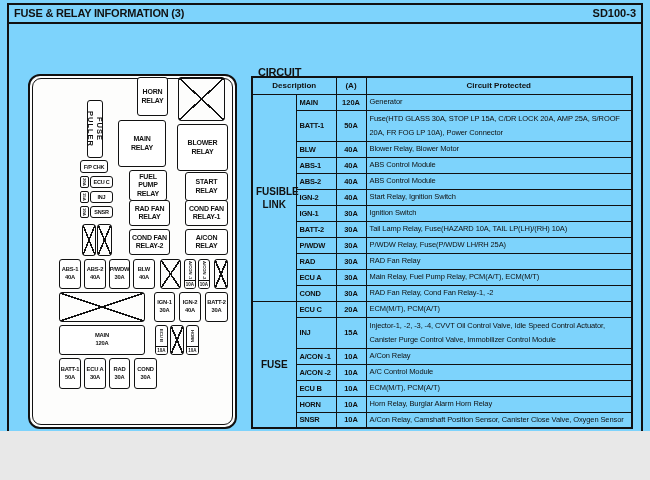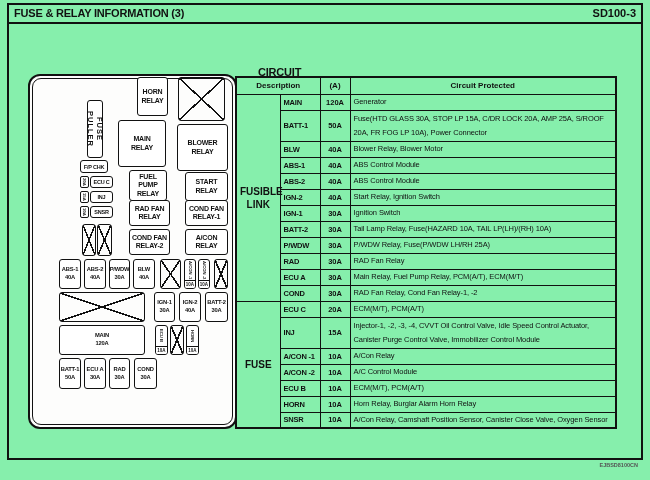--- a/index.html
+++ b/index.html
@@ -1,17 +1,17 @@
 <!DOCTYPE html>
 <html><head>
 <meta charset="utf-8">
 <style>
   html,body{margin:0;padding:0;background:#e8e8e8;}
   .page{
-    position:relative;width:650px;height:480px;background:#86efac;
+    position:relative;width:650px;height:431px;background:#7dd3fc;
     font-family:"Liberation Sans","DejaVu Sans",sans-serif;color:#111;
     overflow:hidden;
   }
   .frame{position:absolute;left:7px;top:3px;width:632px;height:453px;border:2px solid #111;}
   .header-rule{position:absolute;left:7px;top:22px;width:636px;border-top:2px solid #111;}
   .hdr-title{position:absolute;left:14px;top:7px;font-size:11px;font-weight:bold;letter-spacing:-0.2px;}
   .hdr-code{position:absolute;right:14px;top:7px;font-size:11px;font-weight:bold;}
   .panel-heading{position:absolute;font-size:11px;font-weight:bold;line-height:14px;white-space:pre-line;letter-spacing:-0.2px;}
   #layout-heading{left:14px;top:29px;}
   #circuit-heading{left:258px;top:65px;}
@@ -43,21 +43,21 @@
       linear-gradient(to top right,transparent calc(50% - 0.8px),#111 calc(50% - 0.8px),#111 calc(50% + 0.8px),transparent calc(50% + 0.8px)),
       linear-gradient(to bottom right,transparent calc(50% - 0.8px),#111 calc(50% - 0.8px),#111 calc(50% + 0.8px),transparent calc(50% + 0.8px));
   }
   .dbox.vfuse{flex-direction:column;justify-content:space-between;padding:0;}
   .vf-label{flex:1;display:flex;align-items:center;justify-content:center;overflow:hidden;}
   .vf-label span{writing-mode:vertical-rl;font-size:4.2px;letter-spacing:0;}
   .vf-amp{width:100%;border-top:1px solid #111;font-size:4.5px;text-align:center;line-height:7px;height:7px;background:#fff;}
 
   
   .circuit-table{
-    position:absolute;left:235px;top:76px;width:380px;
+    position:absolute;left:251px;top:76px;width:380px;
     border-collapse:collapse;table-layout:fixed;
     font-size:7.5px;
   }
   .circuit-table th,.circuit-table td{
     border:1px solid #111;padding:0 3px;box-sizing:border-box;vertical-align:middle;
   }
   .circuit-table{border:2px solid #111;}
   .circuit-table thead th{height:17px;font-size:8px;font-weight:bold;text-align:center;}
   .col-group{width:44px;}
   .col-name{width:40px;}

